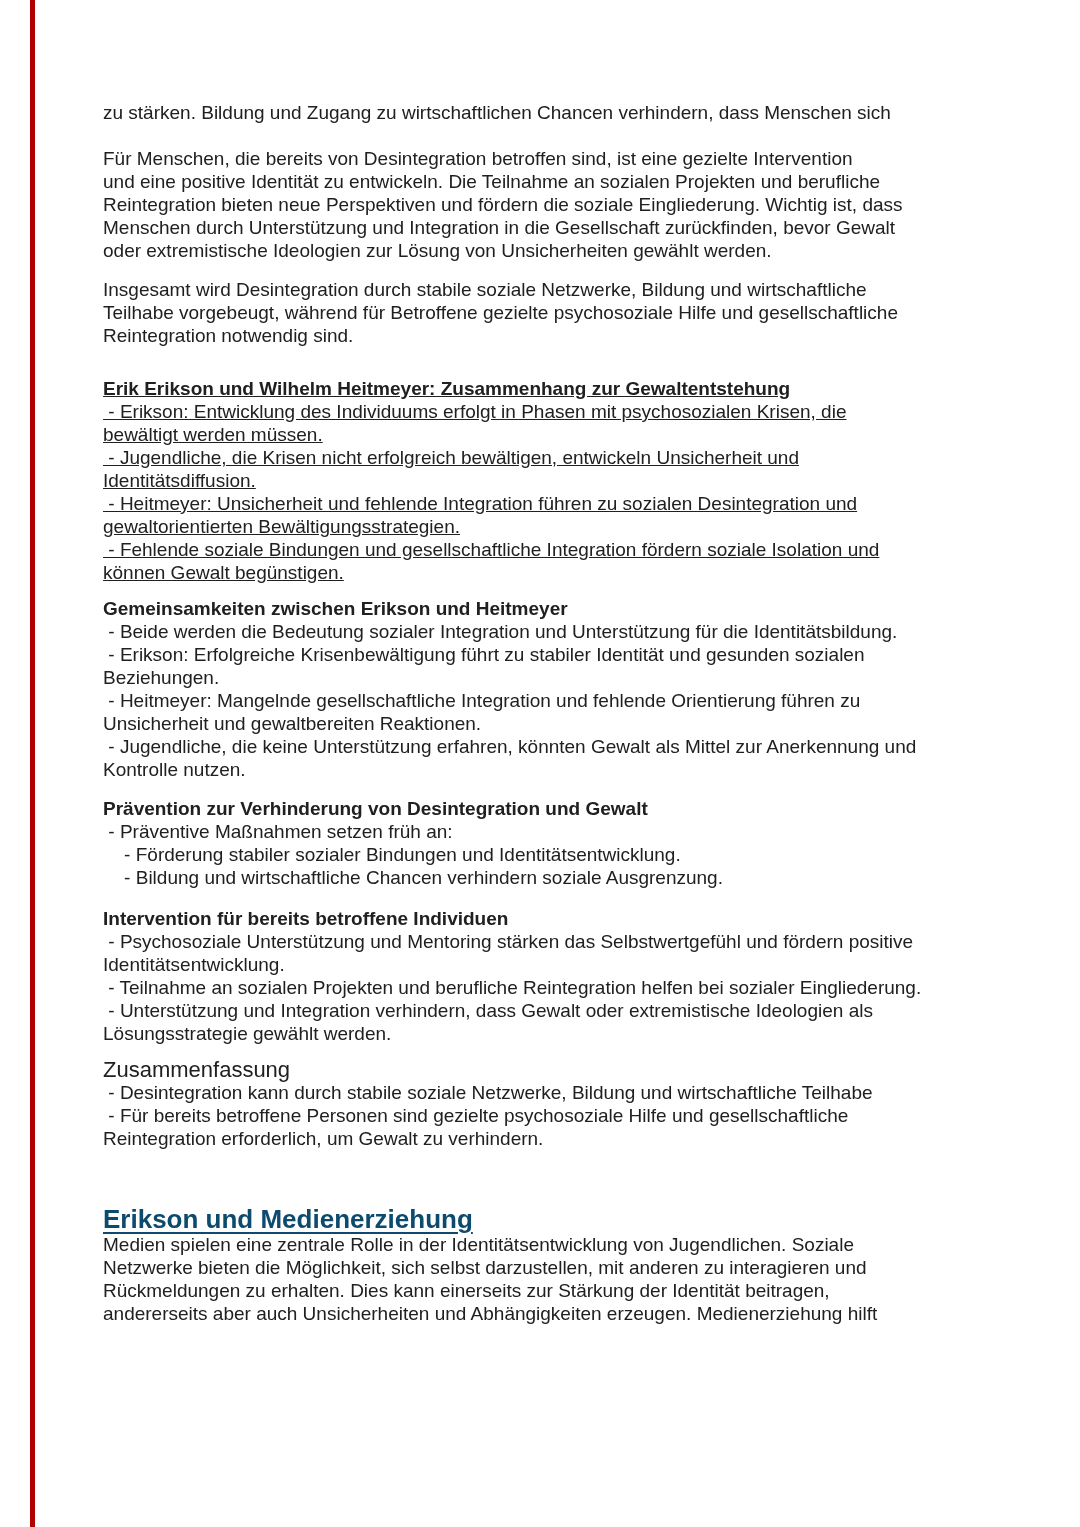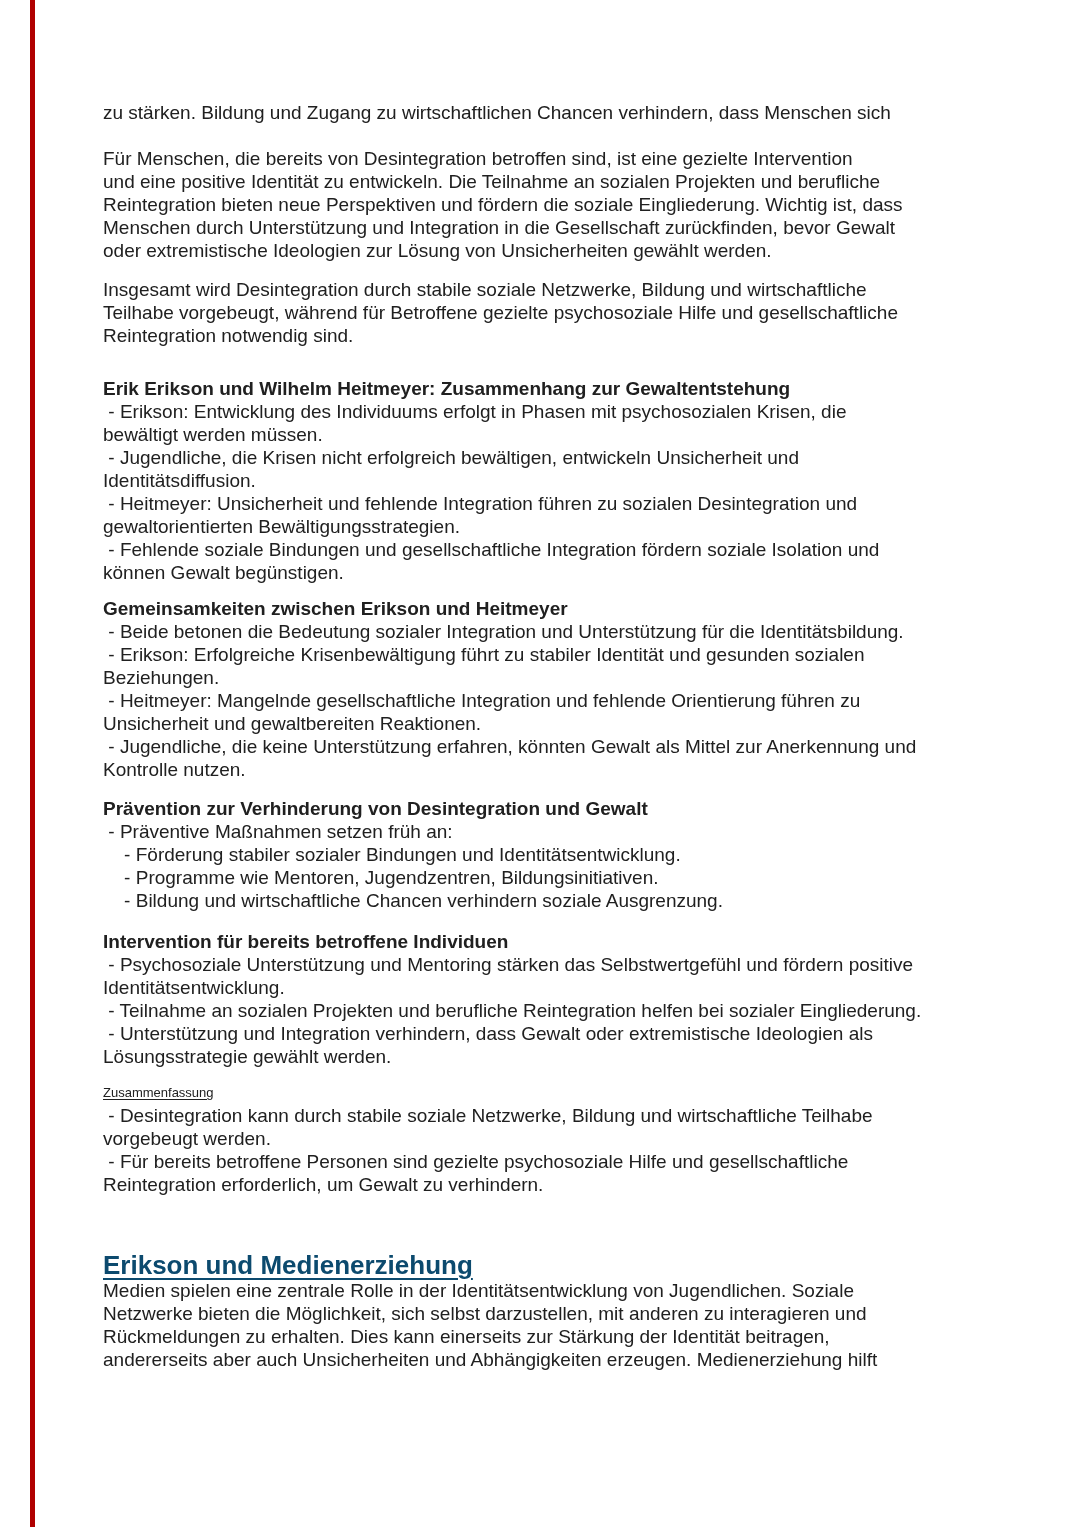--- a/index.html
+++ b/index.html
@@ -37,40 +37,39 @@
   .h {
     display: block;
     white-space: pre;
     font-size: 19px;
     line-height: 23px;
     font-weight: bold;
   }
   .h-underline {
     display: block;
     white-space: pre;
-    font-size: 13px;
+    font-size: 22px;
     line-height: 23px;
     font-weight: normal;
-    text-decoration: underline;
     text-underline-offset: 2px;
   }
   .big-h {
     display: block;
     white-space: pre;
     font-size: 26px;
     line-height: 28px;
     font-weight: bold;
     color: #0c4a6e;
     text-decoration: underline;
     text-decoration-thickness: 2px;
     text-underline-offset: 4px;
   }
   .mt-p2 { margin-top: 23px; }
   .mt-p3 { margin-top: 16px; }
-  .mt-s1 { margin-top: 30px; }
+  .mt-s1 { margin-top: 30px; text-decoration: underline; }
   .mt-s2 { margin-top: 13px; }
   .mt-s3 { margin-top: 16px; }
   .mt-s4 { margin-top: 18px; }
   .mt-s5 { margin-top: 13px; }
   .mt-s6 { margin-top: 55px; }
 </style>
 </head>
 <body>
 
 <div class="page" style="background: rgb(255, 255, 255);">
@@ -103,50 +102,48 @@
       <span class="ln"> - Jugendliche, die Krisen nicht erfolgreich bewältigen, entwickeln Unsicherheit und</span>
       <span class="ln">Identitätsdiffusion.</span>
       <span class="ln"> - Heitmeyer: Unsicherheit und fehlende Integration führen zu sozialen Desintegration und</span>
       <span class="ln">gewaltorientierten Bewältigungsstrategien.</span>
       <span class="ln"> - Fehlende soziale Bindungen und gesellschaftliche Integration fördern soziale Isolation und</span>
       <span class="ln">können Gewalt begünstigen.</span>
     </div>
 
     <div class="block mt-s2">
       <span class="h">Gemeinsamkeiten zwischen Erikson und Heitmeyer</span>
-      <span class="ln"> - Beide betonen die Bedeutung sozialer Integration und Unterstützung für die Identitätsbildung.</span>
+      <span class="ln"> - Beide werden die Bedeutung sozialer Integration und Unterstützung für die Identitätsbildung.</span>
       <span class="ln"> - Erikson: Erfolgreiche Krisenbewältigung führt zu stabiler Identität und gesunden sozialen</span>
       <span class="ln">Beziehungen.</span>
       <span class="ln"> - Heitmeyer: Mangelnde gesellschaftliche Integration und fehlende Orientierung führen zu</span>
       <span class="ln">Unsicherheit und gewaltbereiten Reaktionen.</span>
       <span class="ln"> - Jugendliche, die keine Unterstützung erfahren, könnten Gewalt als Mittel zur Anerkennung und</span>
       <span class="ln">Kontrolle nutzen.</span>
     </div>
 
     <div class="block mt-s3">
       <span class="h">Prävention zur Verhinderung von Desintegration und Gewalt</span>
       <span class="ln"> - Präventive Maßnahmen setzen früh an:</span>
       <span class="ln">    - Förderung stabiler sozialer Bindungen und Identitätsentwicklung.</span>
-      <span class="ln">    - Programme wie Mentoren, Jugendzentren, Bildungsinitiativen.</span>
       <span class="ln">    - Bildung und wirtschaftliche Chancen verhindern soziale Ausgrenzung.</span>
     </div>
 
     <div class="block mt-s4">
       <span class="h">Intervention für bereits betroffene Individuen</span>
       <span class="ln"> - Psychosoziale Unterstützung und Mentoring stärken das Selbstwertgefühl und fördern positive</span>
       <span class="ln">Identitätsentwicklung.</span>
       <span class="ln"> - Teilnahme an sozialen Projekten und berufliche Reintegration helfen bei sozialer Eingliederung.</span>
       <span class="ln"> - Unterstützung und Integration verhindern, dass Gewalt oder extremistische Ideologien als</span>
       <span class="ln">Lösungsstrategie gewählt werden.</span>
     </div>
 
     <div class="block mt-s5">
       <span class="h-underline">Zusammenfassung</span>
       <span class="ln"> - Desintegration kann durch stabile soziale Netzwerke, Bildung und wirtschaftliche Teilhabe</span>
-      <span class="ln">vorgebeugt werden.</span>
       <span class="ln"> - Für bereits betroffene Personen sind gezielte psychosoziale Hilfe und gesellschaftliche</span>
       <span class="ln">Reintegration erforderlich, um Gewalt zu verhindern.</span>
     </div>
 
     <div class="block mt-s6">
       <span class="big-h">Erikson und Medienerziehung</span>
       <span class="ln">Medien spielen eine zentrale Rolle in der Identitätsentwicklung von Jugendlichen. Soziale</span>
       <span class="ln">Netzwerke bieten die Möglichkeit, sich selbst darzustellen, mit anderen zu interagieren und</span>
       <span class="ln">Rückmeldungen zu erhalten. Dies kann einerseits zur Stärkung der Identität beitragen,</span>
       <span class="ln">andererseits aber auch Unsicherheiten und Abhängigkeiten erzeugen. Medienerziehung hilft</span>

